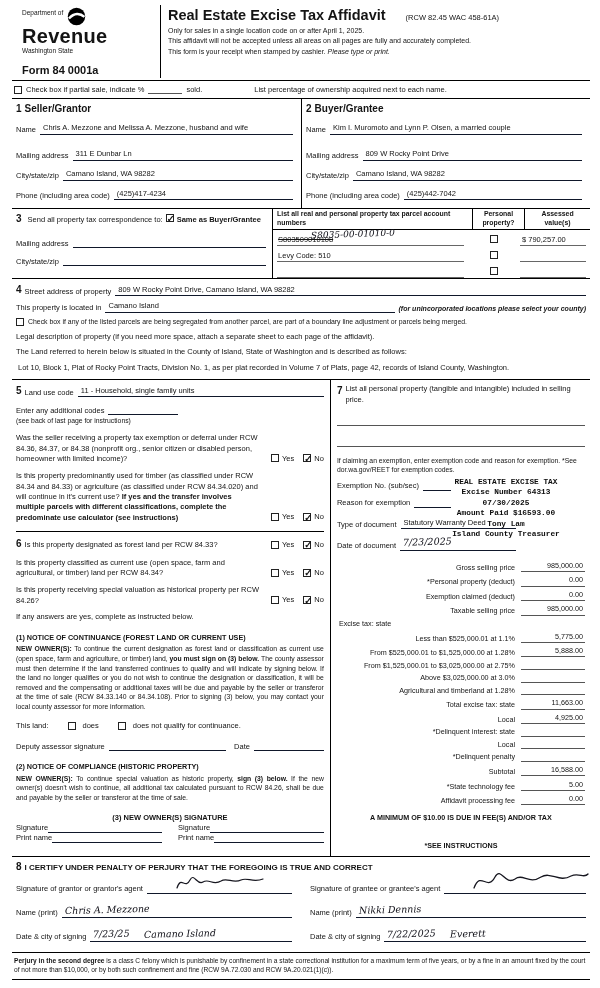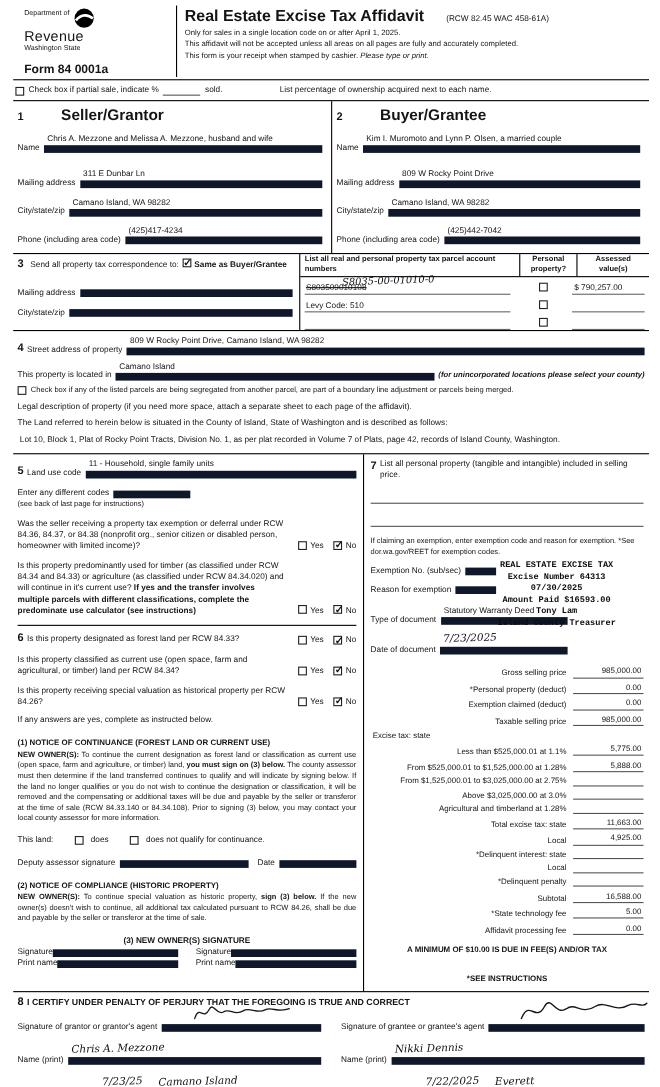--- a/index.html
+++ b/index.html
@@ -9,50 +9,50 @@
   .bold { font-weight:bold; }
   .em { font-style:italic; }
   .sm { font-size:6.8px; }
 
   
   .header { display:flex; border-bottom:1.2px solid #000; padding-bottom:2px; }
   .logo-col { width:148px; padding:2px 4px 0 10px; }
   .logo-line1 { display:flex; align-items:flex-start; gap:4px; }
   .dept-top { font-size:6.5px; margin-top:2px; }
   .logo-mark svg { display:block; }
-  .dept-name { font-size:13px; font-weight:normal; letter-spacing:.3px; line-height:1.05; }
+  .dept-name { font-size:20px; font-weight:bold; letter-spacing:.3px; line-height:1.05; }
   .dept-sub { font-size:6.5px; }
   .form-number { font-size:11px; font-weight:bold; margin-top:8px; }
   .title-col { flex:1; border-left:1px solid #000; padding:1px 2px 2px 7px; }
   .title-row { display:flex; align-items:baseline; gap:20px; }
   .title { font-size:14.5px; font-weight:bold; }
   .title-ref { font-size:7.5px; }
   .note { font-size:7px; line-height:1.35; margin-top:1px; }
 
   
   .cb { display:inline-block; width:8px; height:8px; border:1px solid #222; position:relative; vertical-align:-1px; background:#fff; flex:none; }
   .cb.checked::after { content:"✓"; position:absolute; left:0px; top:-2.5px; font-size:9.5px; font-weight:bold; color:#111; }
 
   
   .partial-row { display:flex; align-items:flex-end; gap:4px; padding:4px 2px 4px 2px; border-bottom:1px solid #000; }
   .fill-sm { width:34px; border-bottom:1px solid #555; height:9px; display:inline-block; }
   .partial-right { margin-left:48px; }
 
   
   .frow { display:flex; align-items:flex-end; margin-top:8px; }
   .frow .lbl { white-space:nowrap; padding-right:4px; }
-  .fill { flex:1; border-bottom:7px solid #0f172a; min-height:10px; padding:0 3px 1px; }
+  .fill { flex:1; border-bottom:1px solid #0f172a; min-height:10px; padding:0 3px 1px; }
   .fill.w70 { flex:none; width:70px; }
 
   
   .parties { display:flex; border-bottom:1px solid #000; }
   .party { width:50%; padding:3px 8px 8px 4px; }
   .party + .party { border-left:1px solid #000; }
   .sec-num { font-weight:bold; font-size:10px; padding-right:3px; }
-  .sec-title { font-weight:bold; font-size:14px;margin-left:31px; }
+  .sec-title { font-weight:bold; font-size:10px; }
   .sec-head { display:flex; align-items:baseline; }
 
   
   .sec3 { display:flex; border-bottom:1px solid #000; }
   .sec3-left { width:45%; padding:3px 6px 8px 4px; }
   .sec3-head { display:flex; align-items:baseline; gap:3px; flex-wrap:wrap; }
   .sec3-right { flex:1; border-left:1px solid #000; display:flex; flex-direction:column; }
   .pt-head { display:flex; border-bottom:1px solid #000; font-size:6.9px; font-weight:bold; }
   .pt-c1 { flex:1; padding:1px 4px; }
   .pt-c2 { width:52px; border-left:1px solid #000; padding:1px 3px; text-align:center; }
@@ -275,21 +275,21 @@
 
   <div class="main">
 
     <div class="col-left">
       <div class="frow" style="margin-top:1px;">
         <span class="sec-num">5</span>
         <span class="lbl">Land use code</span>
         <span class="fill">11 - Household, single family units</span>
       </div>
       <div class="frow">
-          <span class="lbl">Enter any different codes</span>
+          <span class="lbl">Enter any additional codes</span>
           <span class="fill w70"></span>
           <span style="flex:1;"></span>
         </div>
       <div class="sm" style="margin-top:2px;">(see back of last page for instructions)</div>
 
       <div class="qa">
         <div class="q">Was the seller receiving a property tax exemption or deferral under RCW 84.36, 84.37, or 84.38 (nonprofit org., senior citizen or disabled person, homeowner with limited income)?</div>
         <div class="yn">
           <span class="cb"></span>
             <span class="ynl">Yes</span>

